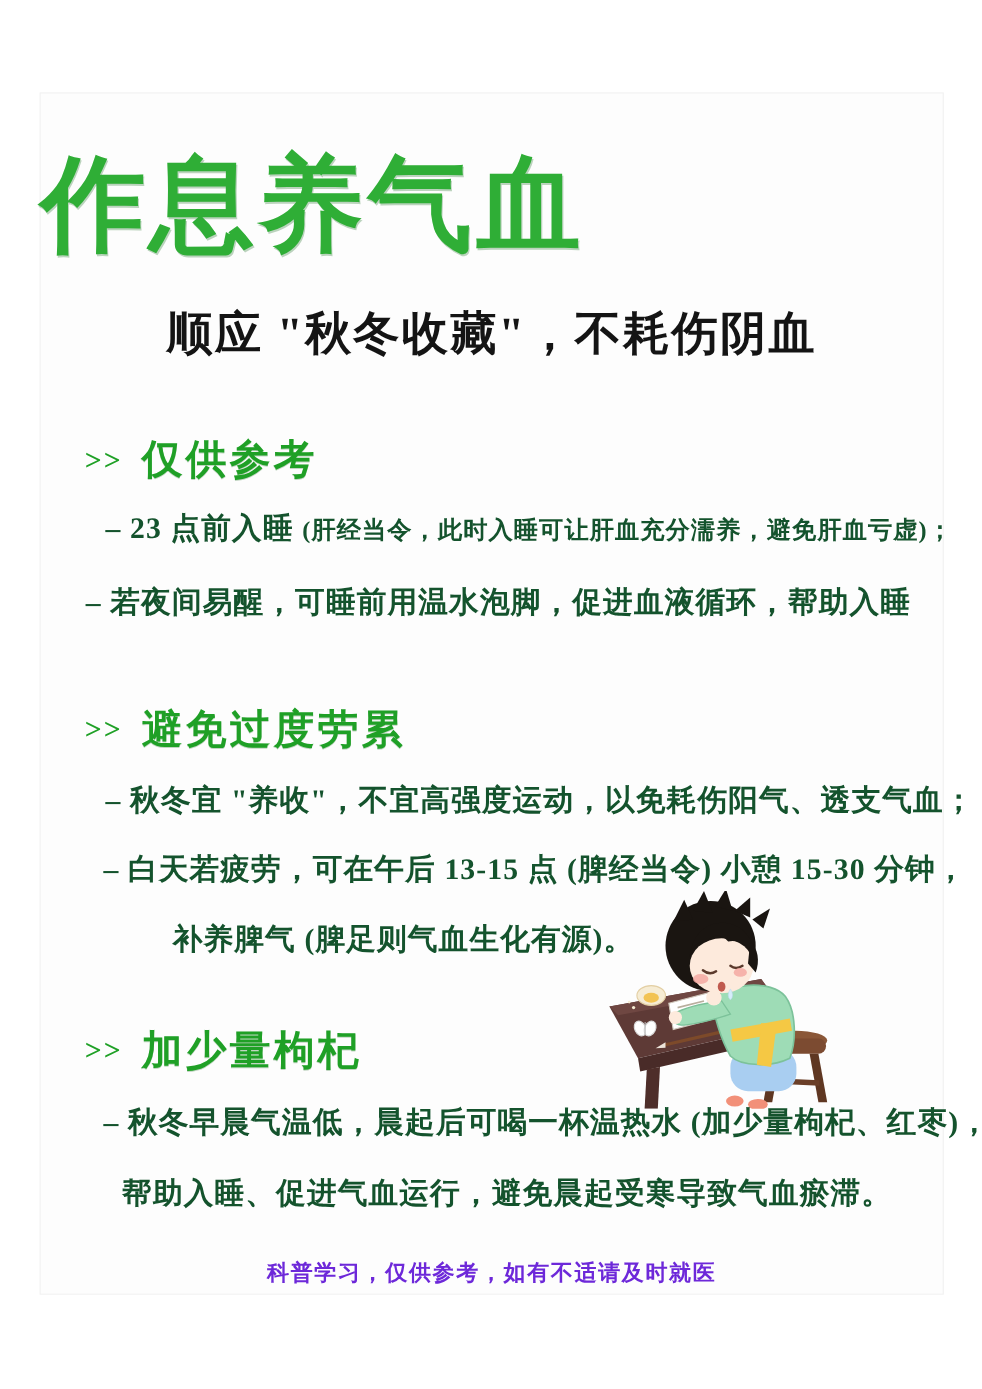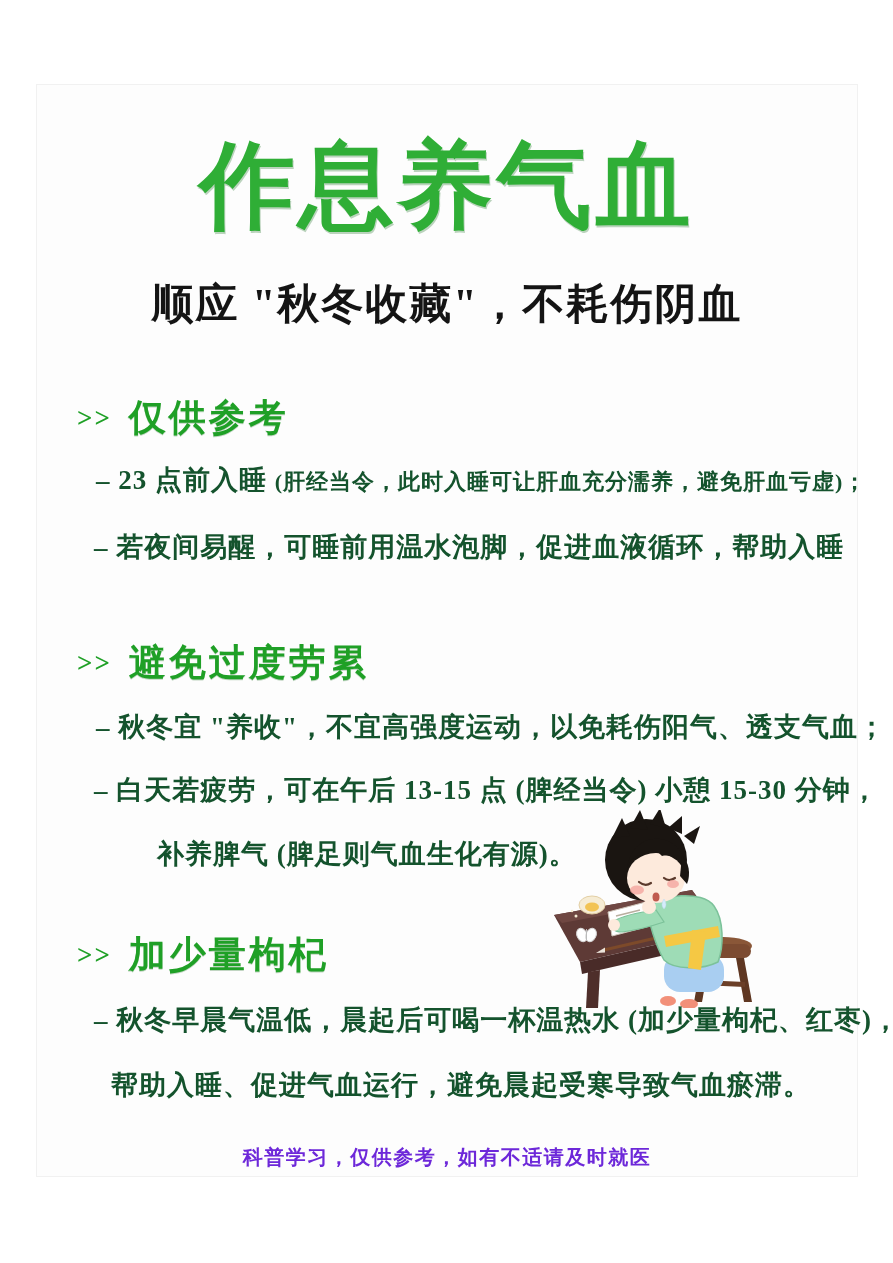--- a/index.html
+++ b/index.html
@@ -10,21 +10,21 @@
     overflow:hidden;
     font-family:"Liberation Serif", serif;
   }
   .card{
     position:absolute;left:37px;top:85px;width:820px;height:1091px;
     background:#fdfdfd;
     box-shadow:0 0 0 1px #f1f1f1;
   }
   .abs{position:absolute;white-space:nowrap;}
   .title{
-    left:0;top:52px;width:820px;text-align:center;
+    left:0;top:52px;width:820px;
     font-size:95px;line-height:1.05;font-weight:900;
     color:#2fae36;letter-spacing:4px;margin:0;
     text-shadow:1px 2px 0 rgba(18,104,24,.28);
   }
   .subtitle{
     left:0;top:196px;width:820px;text-align:center;
     font-size:42px;line-height:1.1;font-weight:900;
     color:#141414;letter-spacing:2px;margin:0;
   }
   .heading{
@@ -52,21 +52,21 @@
   <div class="card">
 
     <h1 class="abs title">作息养气血</h1>
     <h2 class="abs subtitle">顺应 "秋冬收藏"，不耗伤阴血</h2>
 
     <div class="abs heading" style="left:40px;top:308px;">
       <span class="marker">&gt;&gt;</span>
       <span class="heading-text">仅供参考</span>
     </div>
     <p class="abs line" style="left:59px;top:378px;"><span>– 23 点前入睡 </span><span class="small">(肝经当令，此时入睡可让肝血充分濡养，避免肝血亏虚)；</span></p>
-    <p class="abs line" style="left:57px;top:445px;"><span>– 若夜间易醒，可睡前用温水泡脚，促进血液循环，帮助入睡</span></p>
+    <p class="abs line" style="left:41px;top:445px;"><span>– 若夜间易醒，可睡前用温水泡脚，促进血液循环，帮助入睡</span></p>
 
     <div class="abs heading" style="left:40px;top:553px;">
       <span class="marker">&gt;&gt;</span>
       <span class="heading-text">避免过度劳累</span>
     </div>
     <p class="abs line" style="left:59px;top:625px;"><span>– 秋冬宜 "养收"，不宜高强度运动，以免耗伤阳气、透支气血；</span></p>
     <p class="abs line" style="left:57px;top:688px;text-align:center;"><span>– 白天若疲劳，可在午后 13-15 点 (脾经当令) 小憩 15-30 分钟，</span></p>
     <p class="abs line" style="left:76px;top:752px;margin-left:44px;"><span>补养脾气 (脾足则气血生化有源)。</span></p>
 
     <svg class="illo" viewBox="0 0 222 198" aria-hidden="true">

